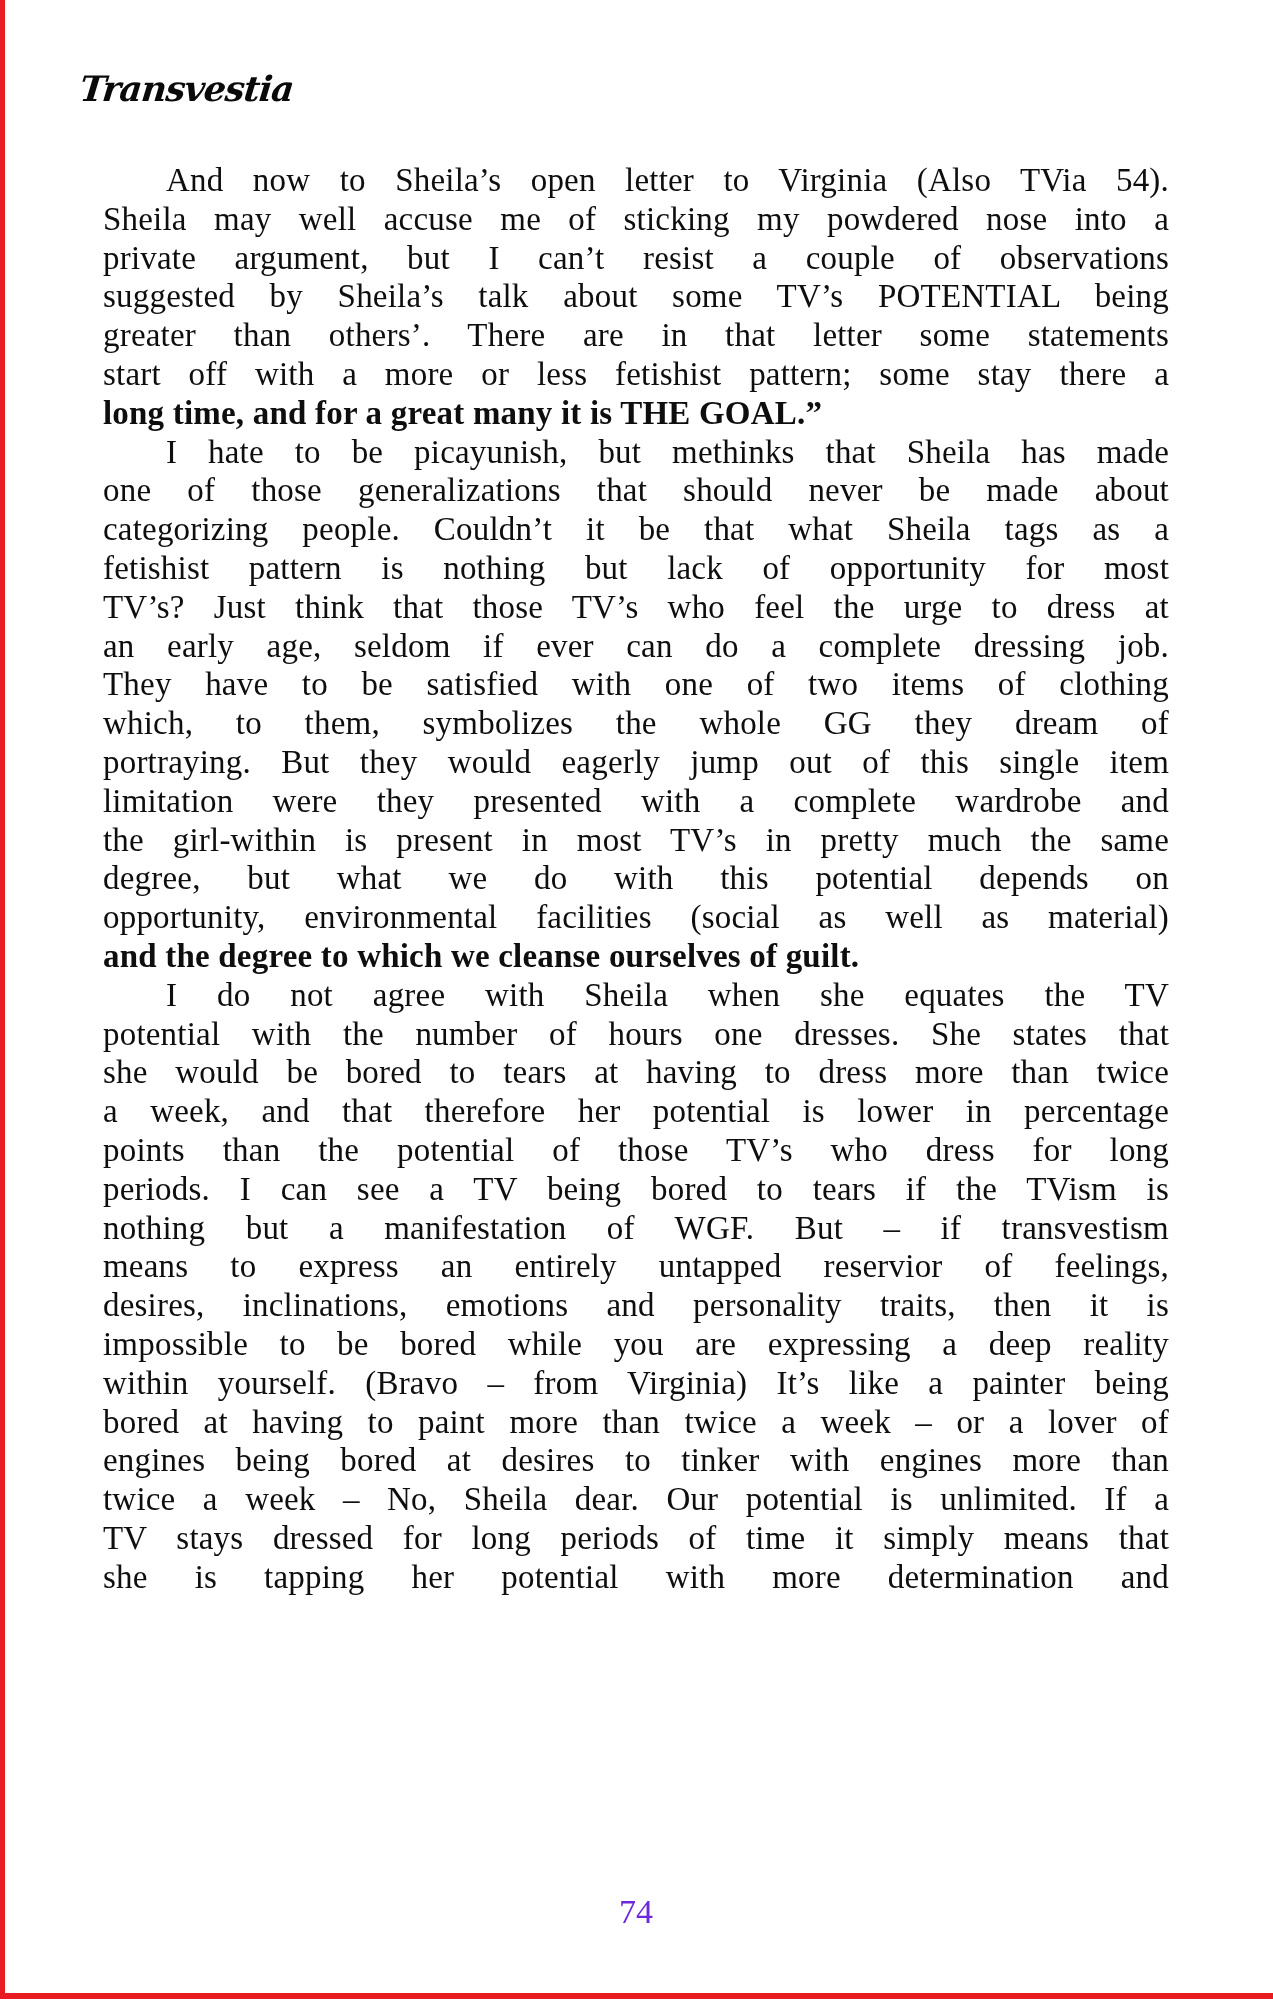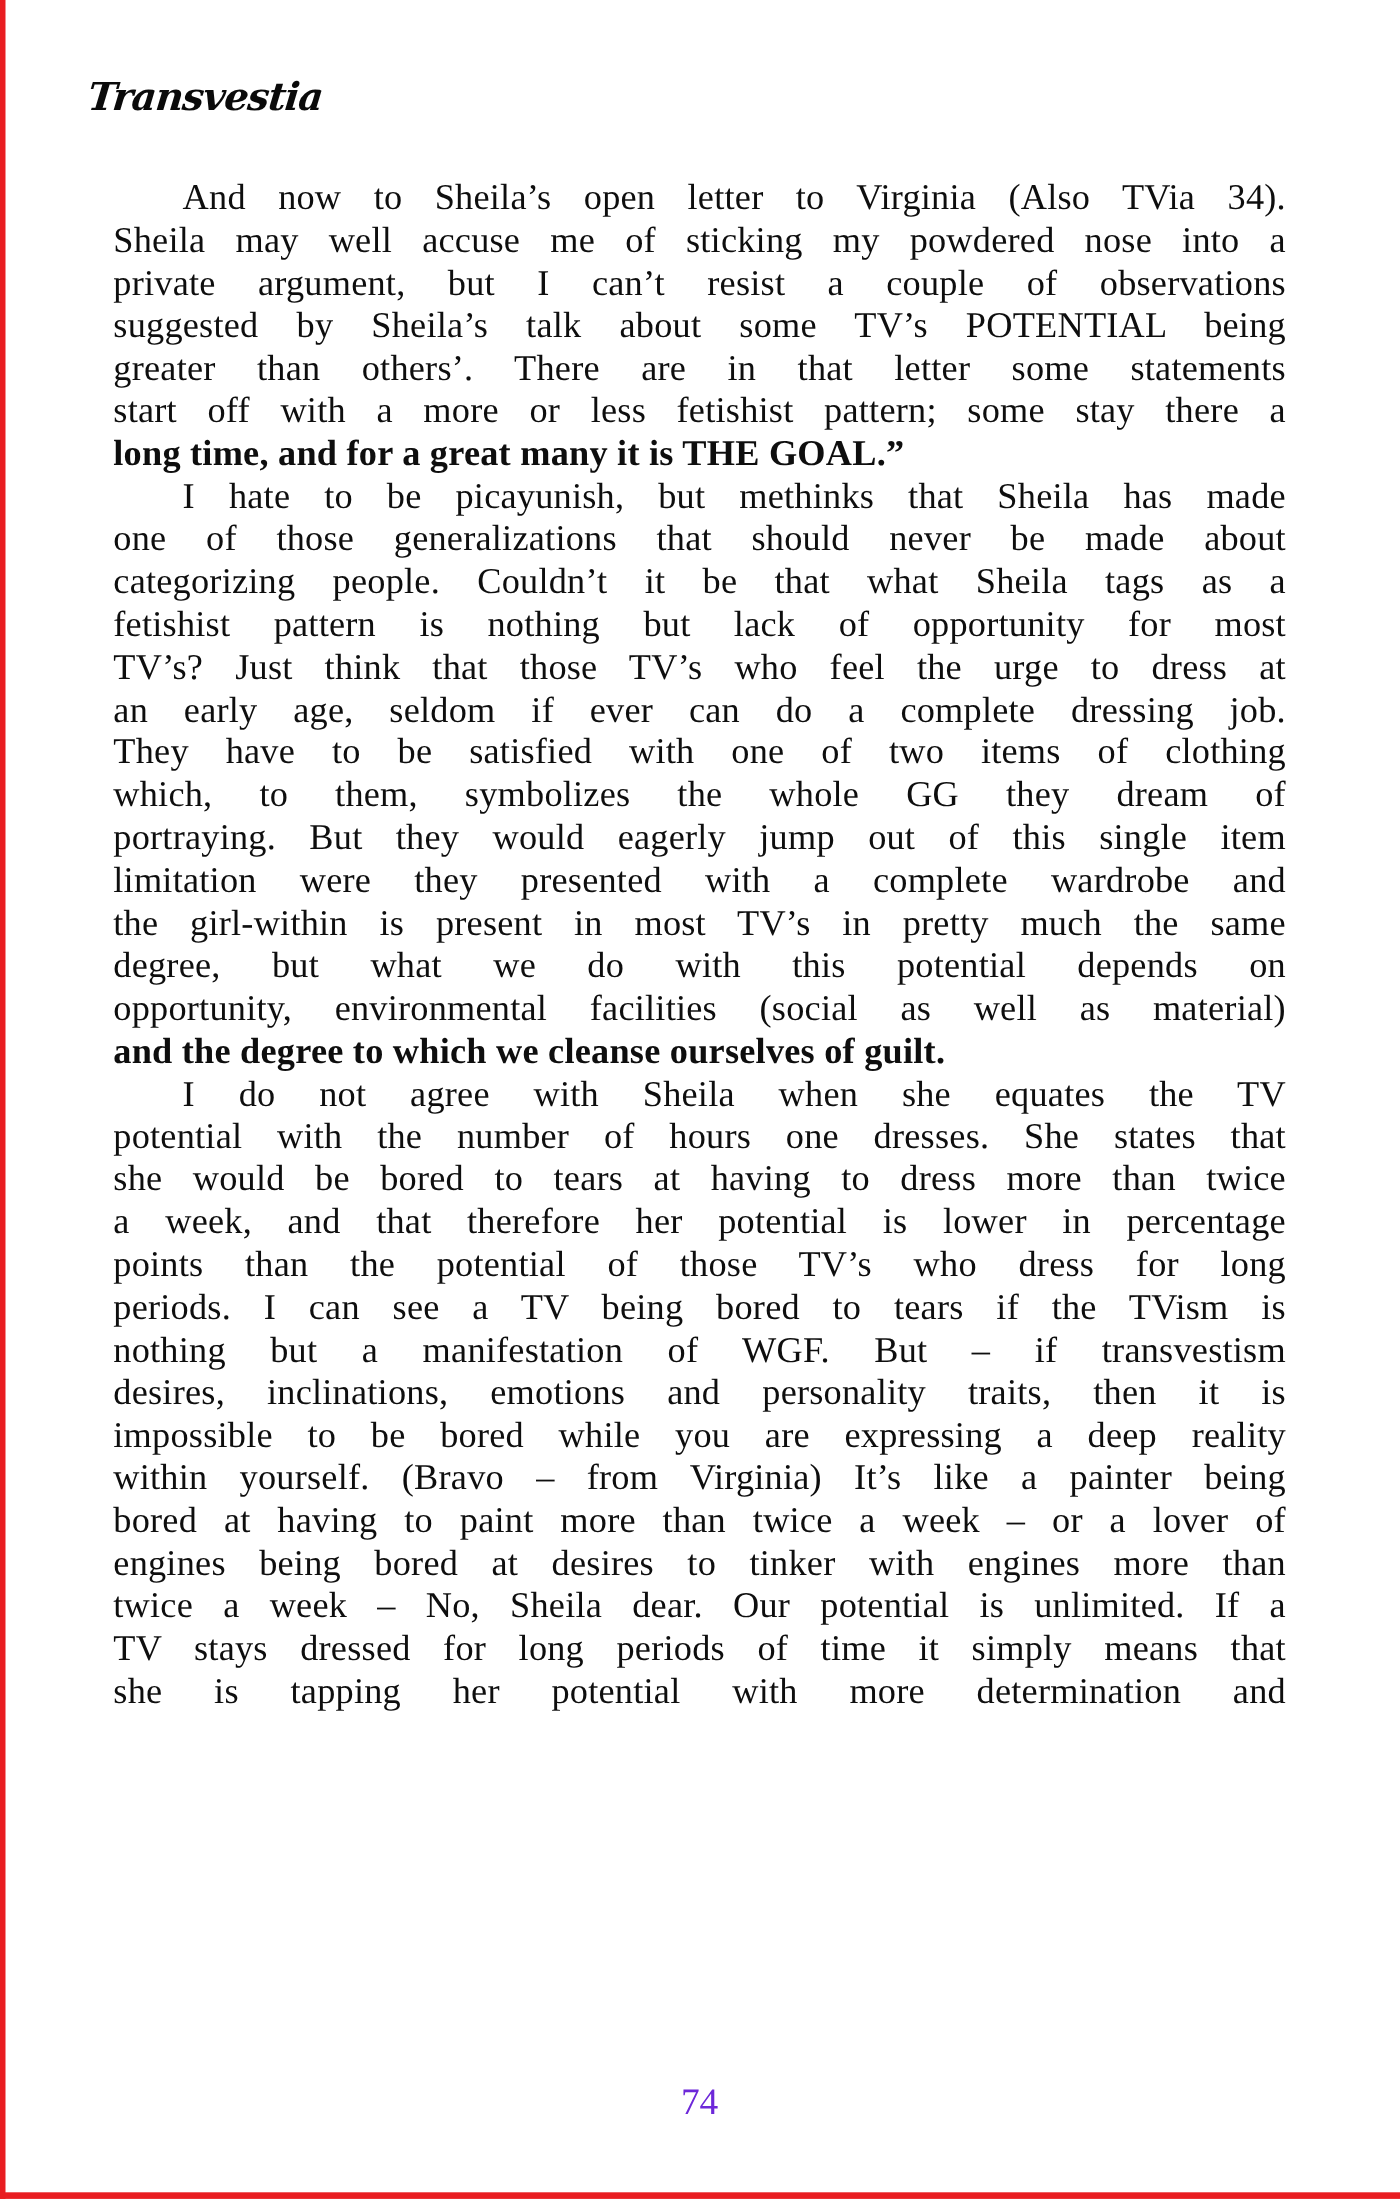--- a/index.html
+++ b/index.html
@@ -70,21 +70,21 @@
 <body>
 
 <div class="edge-left" style="background: rgb(233, 29, 33);"></div>
 
 <div class="edge-bottom" style="background: rgb(233, 29, 33);"></div>
 
 <div class="logo">Transvestia</div>
 
 <div class="text-column">
   <div class="paragraph">
-      <div class="line first">And now to Sheila’s open letter to Virginia (Also TVia 34).</div>
+      <div class="line first">And now to Sheila’s open letter to Virginia (Also TVia 54).</div>
       <div class="line">Sheila may well accuse me of sticking my powdered nose into a</div>
       <div class="line">private argument, but I can’t resist a couple of observations</div>
       <div class="line">suggested by Sheila’s talk about some TV’s POTENTIAL being</div>
       <div class="line">greater than others’. There are in that letter some statements</div>
       <div class="line">start off with a more or less fetishist pattern; some stay there a</div>
       <div class="line last">long time, and for a great many it is THE GOAL.”</div>
     </div>
   <div class="paragraph">
       <div class="line first">I hate to be picayunish, but methinks that Sheila has made</div>
       <div class="line">one of those generalizations that should never be made about</div>
@@ -102,20 +102,21 @@
       <div class="line last">and the degree to which we cleanse ourselves of guilt.</div>
     </div>
   <div class="paragraph">
       <div class="line first">I do not agree with Sheila when she equates the TV</div>
       <div class="line">potential with the number of hours one dresses. She states that</div>
       <div class="line">she would be bored to tears at having to dress more than twice</div>
       <div class="line">a week, and that therefore her potential is lower in percentage</div>
       <div class="line">points than the potential of those TV’s who dress for long</div>
       <div class="line">periods. I can see a TV being bored to tears if the TVism is</div>
       <div class="line">nothing but a manifestation of WGF. But – if transvestism</div>
+      <div class="line">means to express an entirely untapped reservior of feelings,</div>
       <div class="line">desires, inclinations, emotions and personality traits, then it is</div>
       <div class="line">impossible to be bored while you are expressing a deep reality</div>
       <div class="line">within yourself. (Bravo – from Virginia) It’s like a painter being</div>
       <div class="line">bored at having to paint more than twice a week – or a lover of</div>
       <div class="line">engines being bored at desires to tinker with engines more than</div>
       <div class="line">twice a week – No, Sheila dear. Our potential is unlimited. If a</div>
       <div class="line">TV stays dressed for long periods of time it simply means that</div>
       <div class="line">she is tapping her potential with more determination and</div>
     </div>
 </div>

